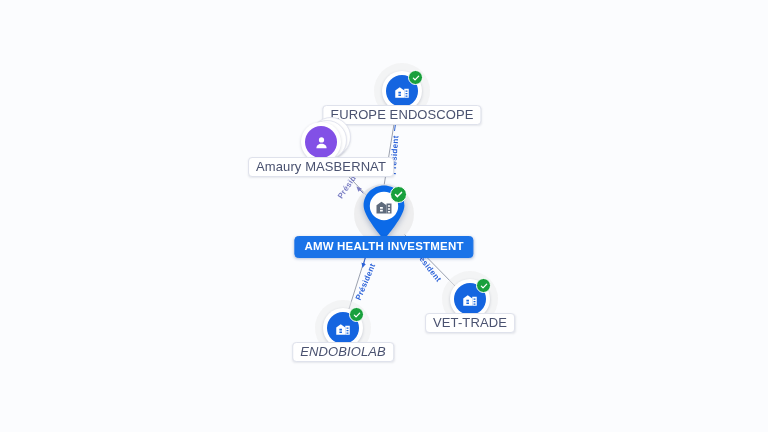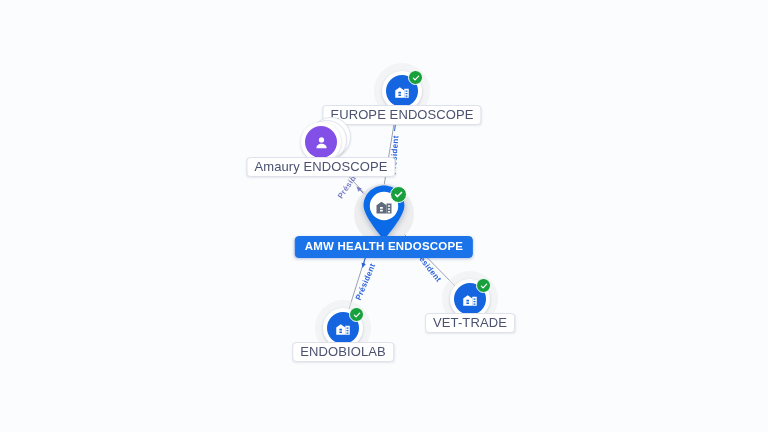--- a/index.html
+++ b/index.html
@@ -274,21 +274,21 @@
     <div class="disc-wrap">
       <div class="disc-ring"></div>
       <div class="disc-fill person">
         <svg width="17" height="17" viewBox="0 0 24 24">
           <circle cx="12" cy="8.4" r="3.7" fill="#ffffff"></circle>
           <path d="M4.8 20.2c0-4 3.2-6.3 7.2-6.3s7.2 2.3 7.2 6.3z" fill="#ffffff"></path>
         </svg>
       </div>
     </div>
   </div>
-  <div class="node-label" style="left:321px; top:157px;">Amaury ENDOSCOPE</div>
+  <div class="node-label" style="left:321px; top:157px;">Amaury MASBERNAT</div>
 
   <div class="pin-node" style="left:384px; top:212px;">
     <div class="pin-halo"></div>
     <div class="pin-wrap">
       <svg class="pin-shape" width="46" height="56" viewBox="0 0 46 56">
         <path d="M23 1.5C11.6 1.5 2.6 10.4 2.6 21.6c0 9.2 12.6 24.6 18 31.3 1.2 1.5 3.6 1.5 4.8 0 5.4-6.7 18-22.1 18-31.3C43.4 10.4 34.4 1.5 23 1.5z" fill="#0b6ae8"></path>
         <circle cx="23" cy="22" r="14.2" fill="#ffffff"></circle>
       </svg>
       <div class="pin-icon">
         <svg width="20" height="20" viewBox="0 0 24 24">
@@ -298,21 +298,21 @@
           <path d="M16.7 11.2h2.6v1.8h-2.6zM16.7 14.6h2.6v1.8h-2.6zM16.7 18h2.6v1.8h-2.6z" fill="#ffffff"></path>
         </svg>
       </div>
       <div class="pin-badge">
         <svg width="9" height="9" viewBox="0 0 12 12">
           <path d="M2 6.2 L4.6 8.8 L10 3.2" stroke="#ffffff" stroke-width="2" fill="none" stroke-linecap="round" stroke-linejoin="round"></path>
         </svg>
       </div>
     </div>
   </div>
-  <div class="node-label primary" style="left:384px; top:236px;">AMW HEALTH ENDOSCOPE</div>
+  <div class="node-label primary" style="left:384px; top:236px;">AMW HEALTH INVESTMENT</div>
 
   <div class="node" style="left:470px; top:299px;">
     <div class="node-halo"></div>
     <div class="disc-wrap">
       <div class="disc-ring"></div>
       <div class="disc-fill">
         <svg width="18" height="18" viewBox="0 0 24 24">
           <path d="M3 21V11.2L9 7l6 4.2V21H3z" fill="#ffffff"></path>
           <path d="M15 21V9h6v12h-6z" fill="#ffffff"></path>
           <path d="M7.2 13.1h3.4v2.1H7.2zM7.2 16.6h3.4v2.1H7.2z" fill="#1565e0"></path>
@@ -340,15 +340,15 @@
           <path d="M16.7 11.2h2.6v1.8h-2.6zM16.7 14.6h2.6v1.8h-2.6zM16.7 18h2.6v1.8h-2.6z" fill="#1565e0"></path>
         </svg>
       </div>
       <div class="badge-check">
         <svg width="8" height="8" viewBox="0 0 12 12">
           <path d="M2 6.2 L4.6 8.8 L10 3.2" stroke="#ffffff" stroke-width="1.9" fill="none" stroke-linecap="round" stroke-linejoin="round"></path>
         </svg>
       </div>
     </div>
   </div>
-  <div class="node-label" style="left:343px; top:342px;">ENDOBIOLAB</div>
+  <div class="node-label" style="left:343px; top:342px;font-style:italic;">ENDOBIOLAB</div>
 
 </div>
 
 </body></html>

